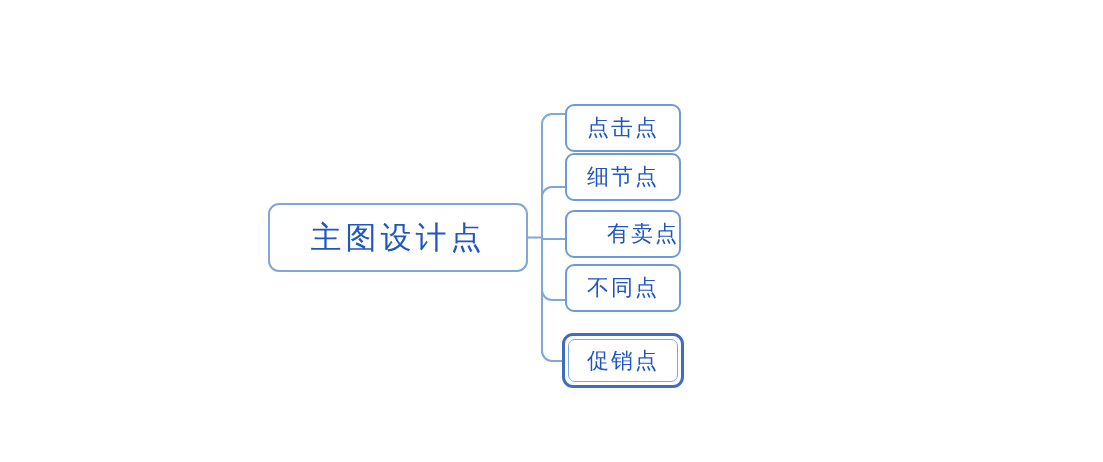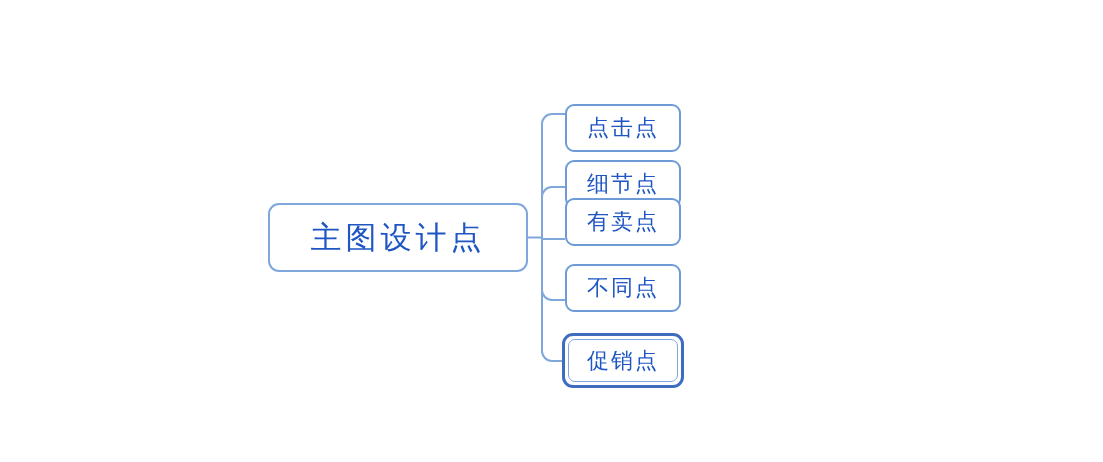--- a/index.html
+++ b/index.html
@@ -66,22 +66,22 @@
     border-radius: 9px;
   }
   .node-child .node-text {
     color: #1F56C4;
     font-size: 22px;
     letter-spacing: 2px;
     line-height: 1;
   }
 
   .node-c0 { top: 104px; }
-  .node-c1 { top: 160px; }
-  .node-c2 { top: 198px; }
+  .node-c1 { top: 153px; }
+  .node-c2 { top: 210px; justify-content: flex-end; }
   .node-c3 { top: 264px; }
 
   
   .node-selected {
     left: 562px;
     top: 333px;
     width: 122px;
     height: 55px;
     border: 3px solid #3E6DC0;
     border-radius: 11px;

